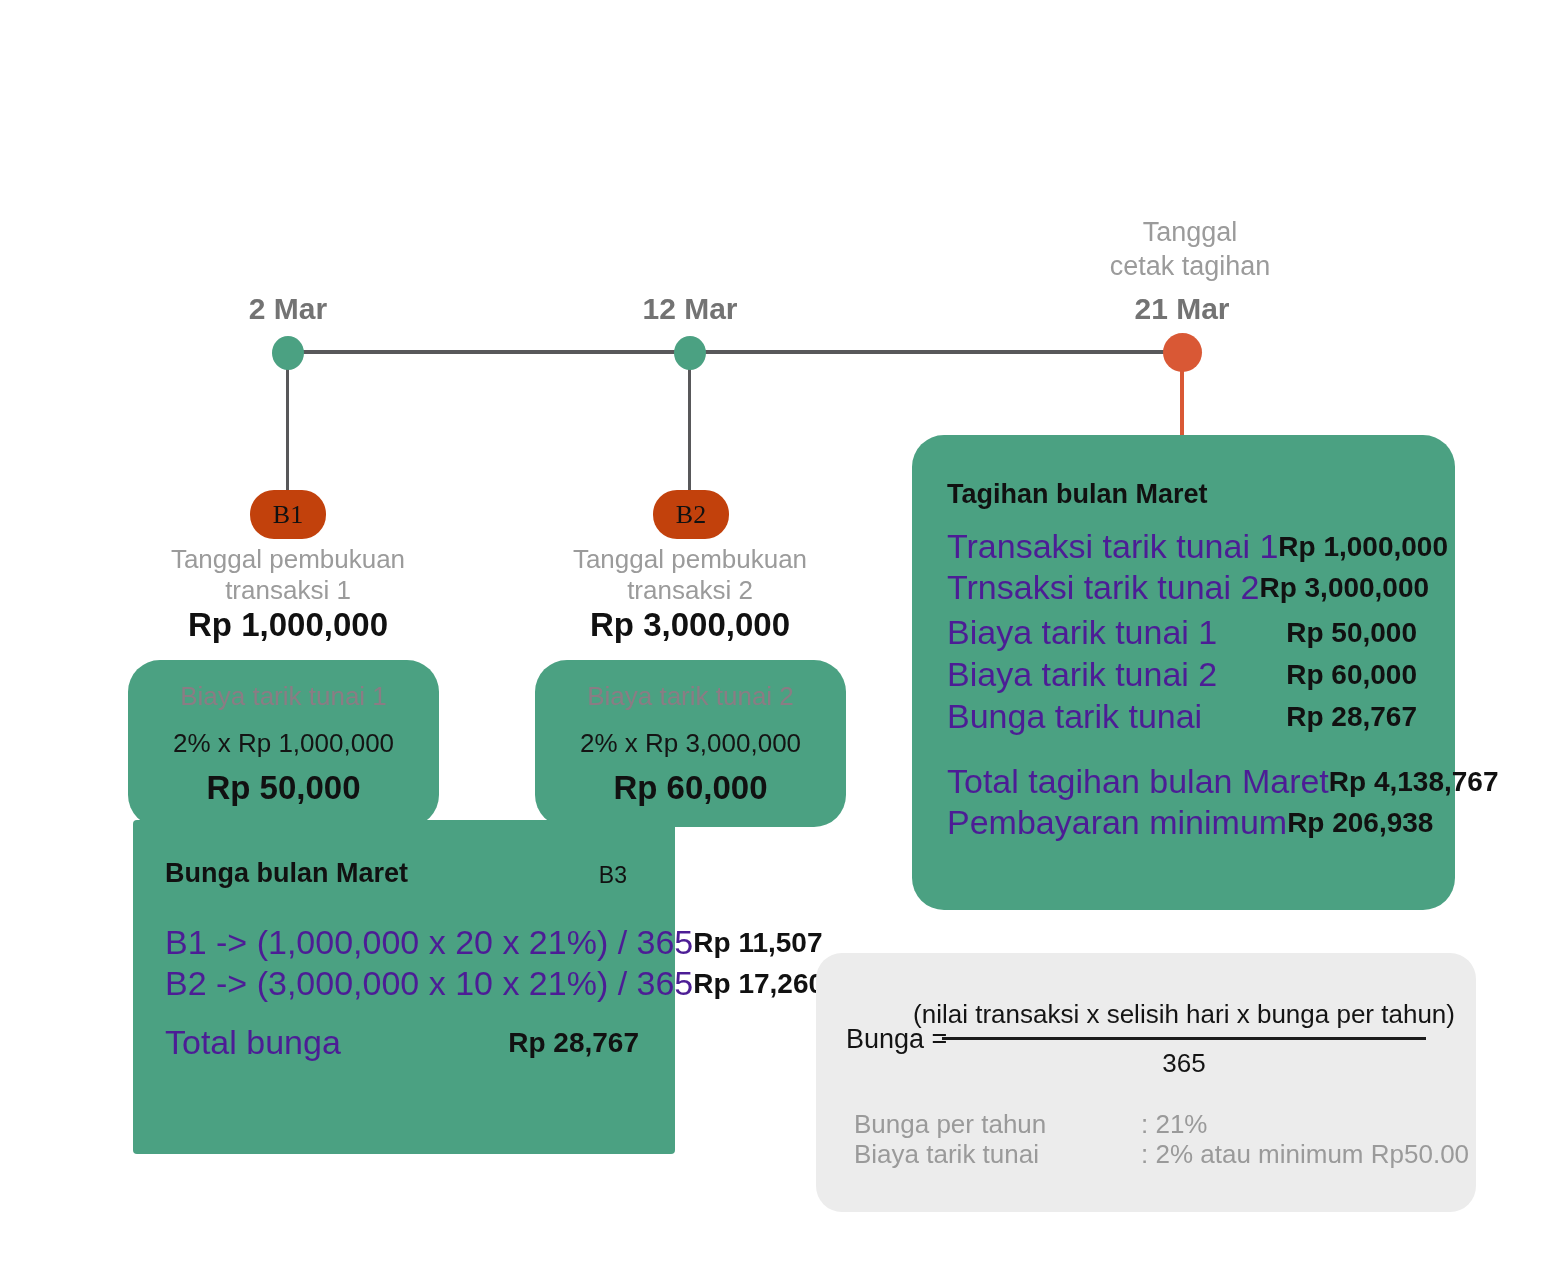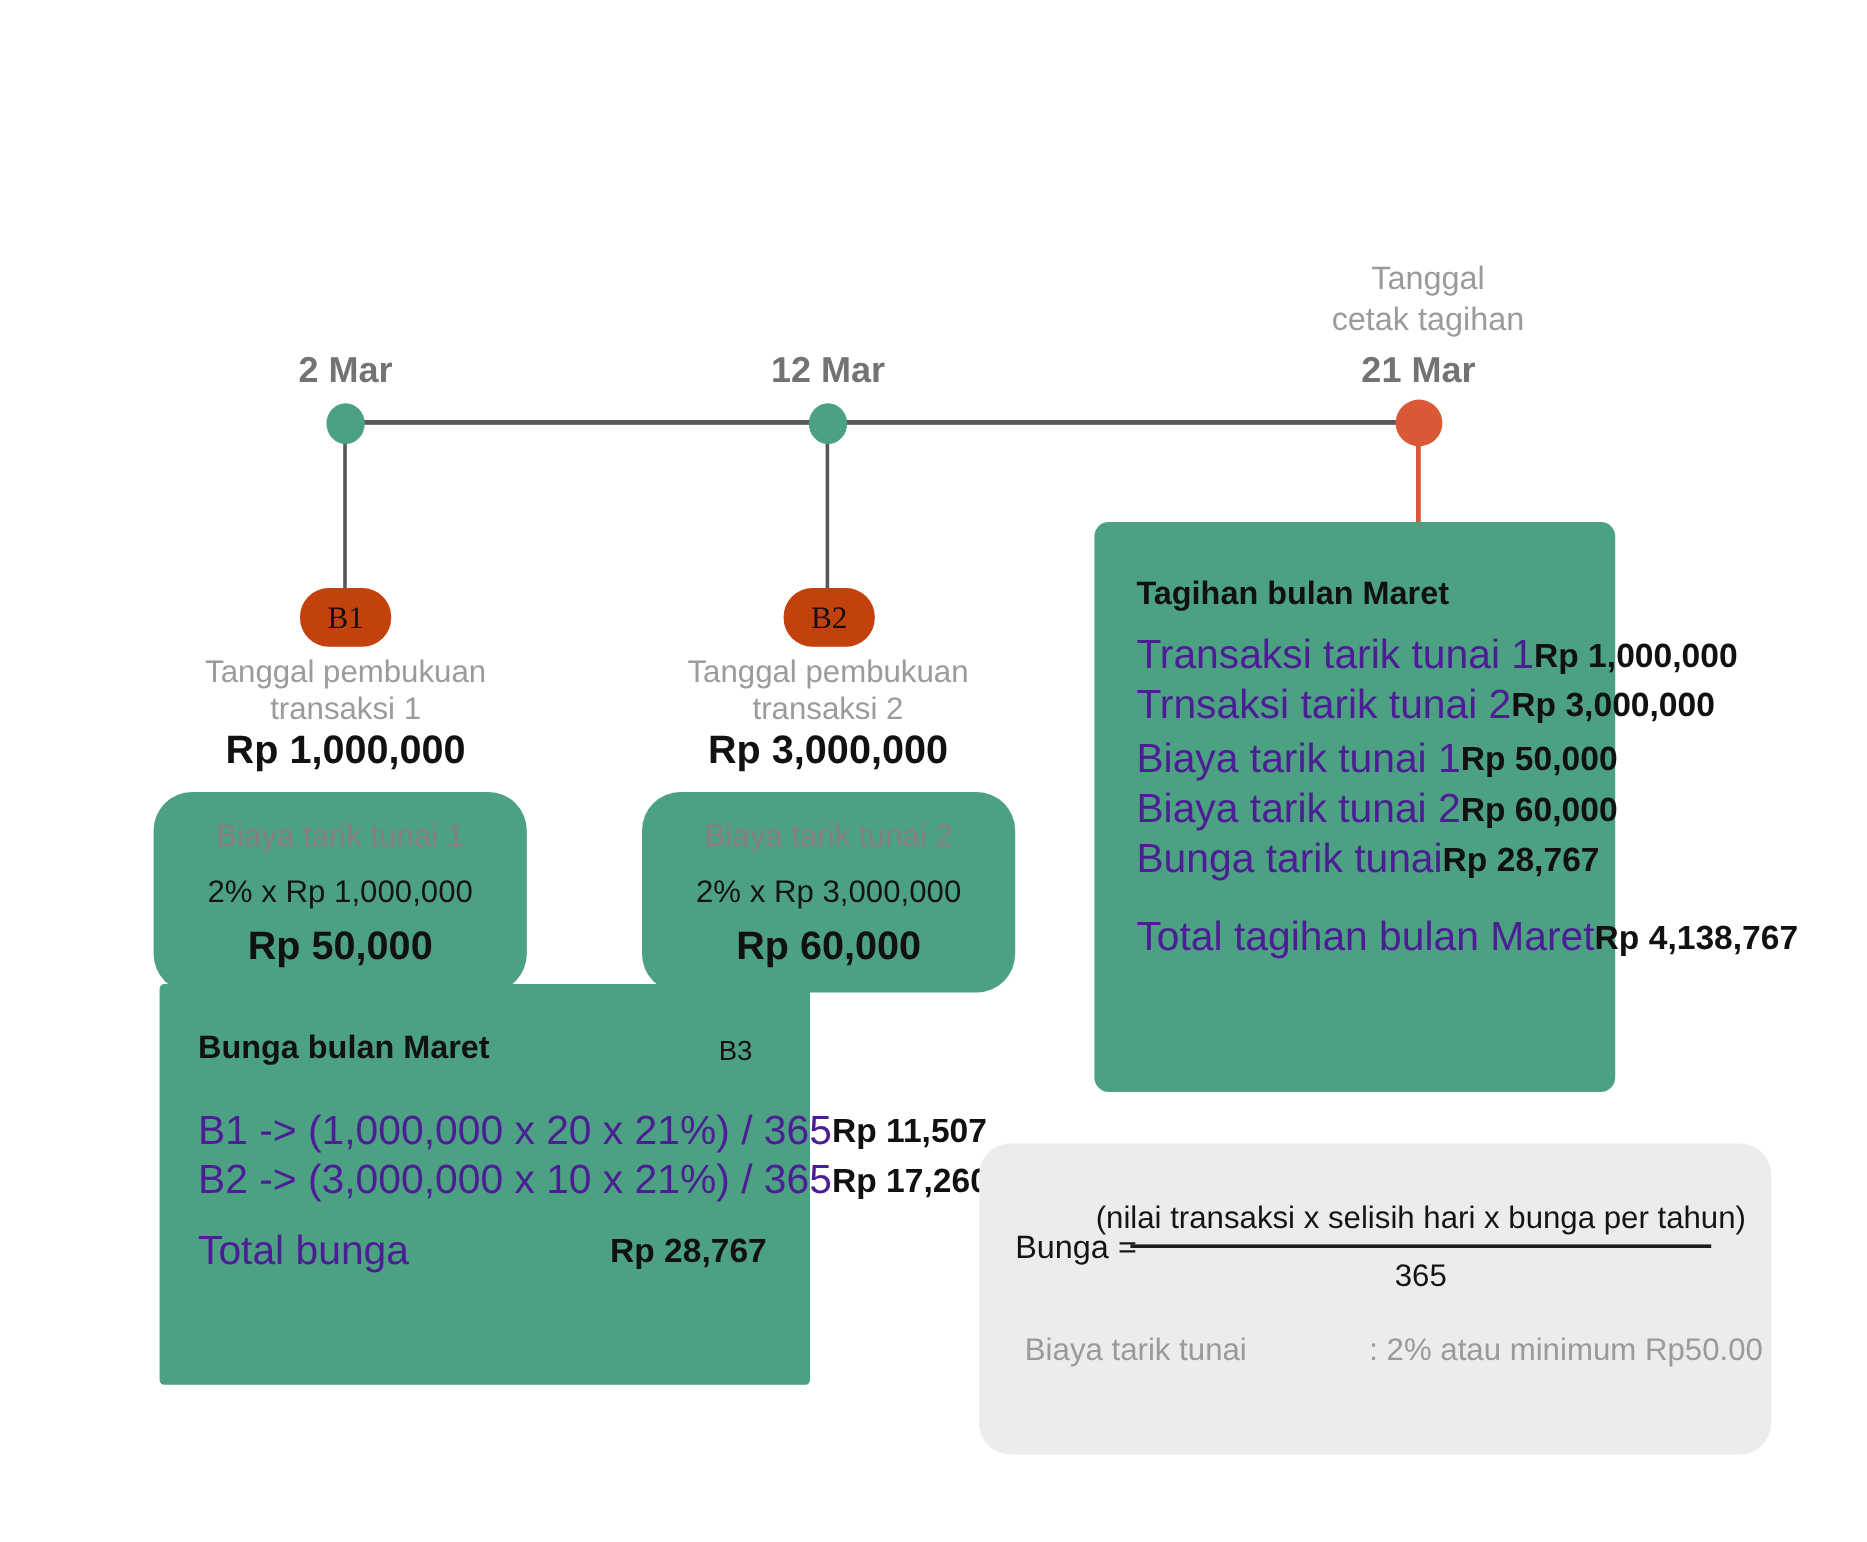--- a/index.html
+++ b/index.html
@@ -103,21 +103,21 @@
     <div class="prow" style="left:32px; right:36px; top:144px;">
       <span class="lbl">B2 -&gt; (3,000,000 x 10 x 21%) / 365</span>
       <span class="val">Rp 17,260</span>
     </div>
     <div class="prow" style="left:32px; right:36px; top:203px;">
       <span class="lbl">Total bunga</span>
       <span class="val">Rp 28,767</span>
     </div>
   </div>
 
-  <div class="panel" style="left:912px; top:435px; width:434px; height:475px; border-radius:12px;">
+  <div class="panel" style="left:912px; top:435px; width:543px; height:475px; border-radius:32px;">
     <div class="panel-title" style="left:35px; top:44px;">Tagihan bulan Maret</div>
     <div class="prow" style="left:35px; right:38px; top:92px;">
       <span class="lbl">Transaksi tarik tunai 1</span>
       <span class="val">Rp 1,000,000</span>
     </div>
     <div class="prow" style="left:35px; right:38px; top:133px;">
       <span class="lbl">Trnsaksi tarik tunai 2</span>
       <span class="val">Rp 3,000,000</span>
     </div>
     <div class="prow" style="left:35px; right:38px; top:178px;">
@@ -129,28 +129,36 @@
       <span class="val">Rp 60,000</span>
     </div>
     <div class="prow" style="left:35px; right:38px; top:262px;">
       <span class="lbl">Bunga tarik tunai</span>
       <span class="val">Rp 28,767</span>
     </div>
     <div class="prow" style="left:35px; right:38px; top:327px;">
       <span class="lbl">Total tagihan bulan Maret</span>
       <span class="val">Rp 4,138,767</span>
     </div>
+    <div class="prow" style="left:35px; right:38px; top:368px;">
+      <span class="lbl">Pembayaran minimum</span>
+      <span class="val">Rp 206,938</span>
+    </div>
   </div>
 
   <div class="formula-box">
     <div class="formula-text" style="left:30px; top:71px; font-size:27px;">Bunga =</div>
     <div class="formula-text cx" style="left:368px; top:46px;">(nilai transaksi x selisih hari x bunga per tahun)</div>
     <div class="frac-line" style="left:126px; top:84px; width:484px;"></div>
     <div class="formula-text cx" style="left:368px; top:95px;">365</div>
     <div class="abs" style="left:38px; top:156px;">
+      <div class="param-row">
+        <span class="plbl">Bunga per tahun</span>
+        <span>: 21%</span>
+      </div>
       <div class="param-row">
         <span class="plbl">Biaya tarik tunai</span>
         <span>: 2% atau minimum Rp50.00</span>
       </div>
     </div>
   </div>
 
 </div>
 
 </body></html>

